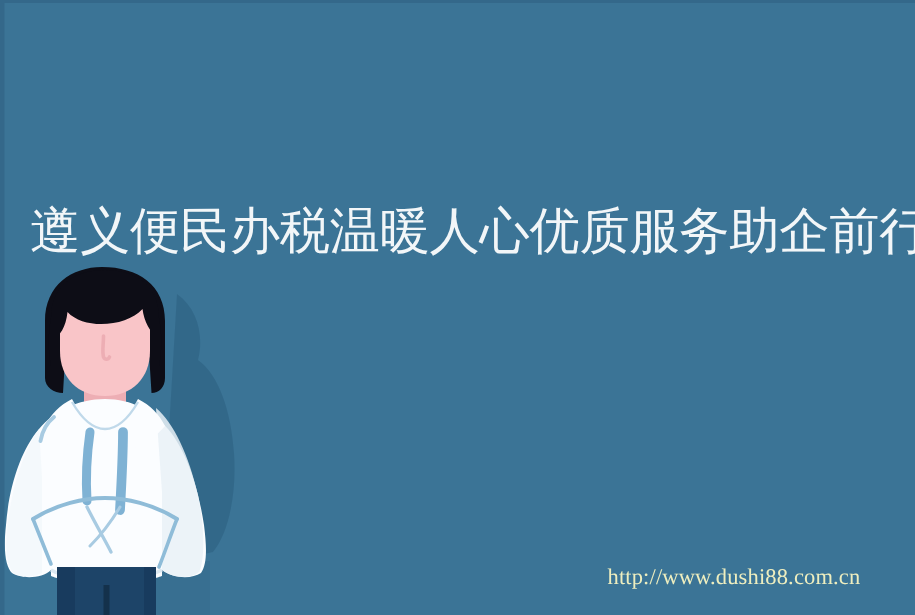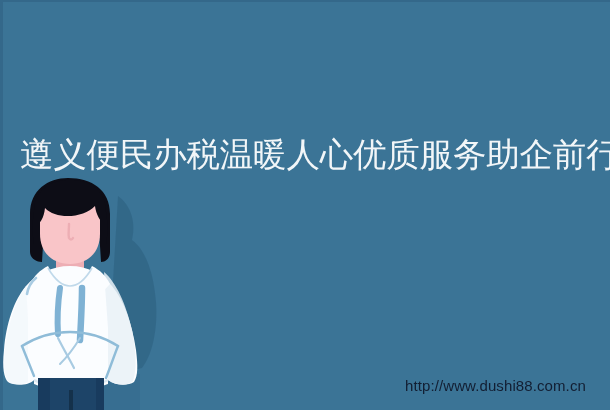--- a/index.html
+++ b/index.html
@@ -44,26 +44,27 @@
     letter-spacing: -0.2px;
     font-weight: 400;
     z-index: 6;
   }
 
   
   #watermark {
     position: absolute;
     left: 405px;
     top: 377px;
-    color: #0f172a;
+    color: #fef9c3;
     opacity: 0.92;
     font-size: 15px;
     letter-spacing: 0.1px;
     white-space: nowrap;
     z-index: 7;
+    font-family: Liberation Serif, serif;
   }
 
   
   #figure {
     position: absolute;
     left: 0px;
     top: 178px;
     width: 180px;
     height: 232px;
     z-index: 4;

